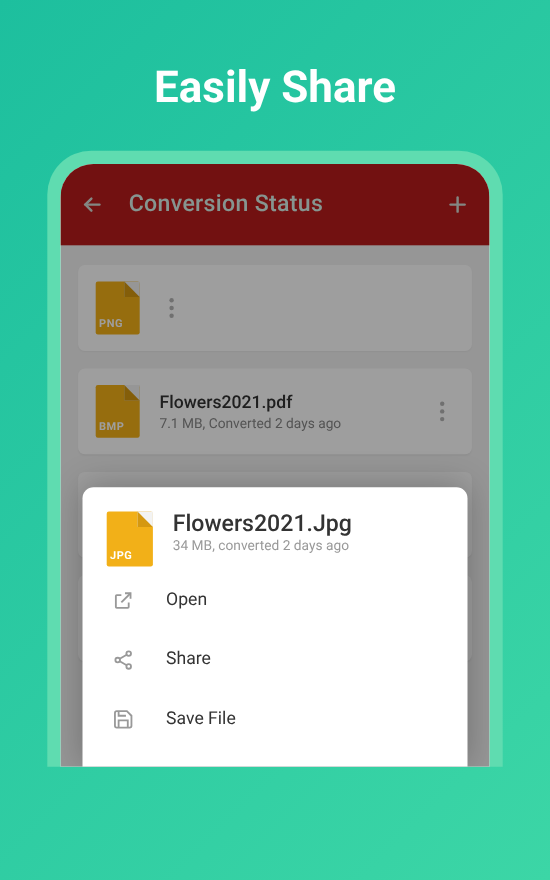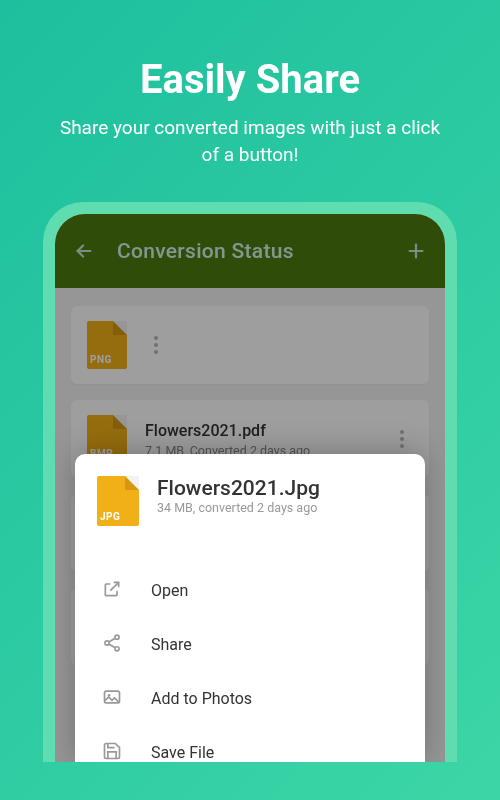--- a/index.html
+++ b/index.html
@@ -2,21 +2,21 @@
 <html><head>
 <meta charset="utf-8">
 <style>
 * { box-sizing: border-box; margin: 0; padding: 0; }
 body { width: 500px; height: 800px; overflow: hidden; font-family: -apple-system, BlinkMacSystemFont, "Segoe UI", Roboto, sans-serif; }
 .promo-bg { width: 100%; height: 100%; background: linear-gradient(135deg, #1dbf9e 0%, #3cd6a6 100%); display: flex; flex-direction: column; align-items: center; }
 .promo-title { color: #fff; font-size: 40px; font-weight: 700; margin-top: 56px; }
 .promo-subtitle { color: #fff; font-size: 19px; text-align: center; margin-top: 12px; line-height: 1.4; max-width: 400px; }
 .phone-wrap { margin-top: 34px; width: 414px; height: 560px; background: #5fdcb0; border-radius: 40px 40px 0 0; padding: 12px 12px 0 12px; position: relative; }
 .phone-screen { width: 100%; height: 100%; background: #f3f3f3; border-radius: 30px 30px 0 0; overflow: hidden; position: relative; }
-.app-bar { height: 74px; background: #4d7c0f; display: flex; align-items: center; padding: 0 18px; color: #d8f0e8; }
+.app-bar { height: 74px; background: #b91c1c; display: flex; align-items: center; padding: 0 18px; color: #d8f0e8; }
 .back-arrow { width: 22px; height: 22px; margin-right: 22px; opacity: 0.9; }
 .app-title { font-size: 21px; font-weight: 500; letter-spacing: 0.3px; flex: 1; }
 .plus-icon { width: 22px; height: 22px; opacity: 0.9; }
 .list { padding: 18px 16px; }
 .file-card { background: #fff; border-radius: 6px; box-shadow: 0 1px 2px rgba(0,0,0,0.05); height: 78px; display: flex; align-items: center; padding: 0 16px; margin-bottom: 16px; }
 .file-icon { width: 40px; height: 48px; position: relative; margin-right: 18px; flex-shrink: 0; }
 .file-icon-body { width: 100%; height: 100%; background: #f2b018; border-radius: 2px; position: relative; }
 .file-icon-body::before { content: ""; position: absolute; top: 0; right: 0; width: 14px; height: 14px; background: #f3f3f3; }
 .file-icon-body::after { content: ""; position: absolute; top: 0; right: 0; width: 0; height: 0; border-top: 14px solid transparent; border-left: 14px solid #d59810; }
 .file-icon-label { position: absolute; bottom: 4px; left: 3px; right: 16px; color: #fff; font-size: 10px; font-weight: 700; letter-spacing: 0.5px; }
@@ -25,31 +25,30 @@
 .file-meta { font-size: 12.5px; color: #888; }
 .kebab { width: 22px; display: flex; flex-direction: column; align-items: center; gap: 3px; flex-shrink: 0; }
 .kebab span { width: 4px; height: 4px; background: #b5b5b5; border-radius: 50%; }
 .overlay { position: absolute; inset: 0; background: rgba(0,0,0,0.38); pointer-events: none; }
 .sheet { position: absolute; left: 20px; right: 20px; bottom: 0; background: #fff; border-radius: 10px 10px 0 0; box-shadow: 0 -2px 30px rgba(0,0,0,0.25); padding: 22px 0 0 0; }
 .sheet-header { display: flex; align-items: flex-start; padding: 0 22px 20px 22px; }
 .sheet-icon { width: 42px; height: 50px; position: relative; margin-right: 18px; }
 .sheet-name { font-size: 21px; font-weight: 500; color: #333; margin-bottom: 0; }
 .sheet-meta { font-size: 12.5px; color: #999; }
 .sheet-items { }
-.sheet-item { display: flex; align-items: flex-end; height: 54px; padding: 0 26px; }
+.sheet-item { display: flex; align-items: flex-start; height: 54px; padding: 0 26px; }
 .sheet-item-icon { width: 22px; height: 22px; margin-right: 28px; color: #999; display: flex; align-items: center; justify-content: center; flex-shrink: 0; }
 .sheet-item-label { font-size: 16px; color: #333; }
 svg { display: block; }
 </style>
 </head>
 <body>
 
 <div class="promo-bg">
   <div class="promo-title">Easily Share</div>
-  <div class="promo-subtitle">Share your converted images with just a click of a button!</div>
 
   <div class="phone-wrap">
     <div class="phone-screen">
 
       <div class="app-bar">
         <span class="back-arrow">
           <svg viewBox="0 0 24 24" fill="none" stroke="currentColor" stroke-width="2.4" stroke-linecap="round">
               <line x1="19" y1="12" x2="5" y2="12"></line>
               <polyline points="11 18 5 12 11 6"></polyline>
             </svg>
@@ -141,30 +140,20 @@
                   <circle cx="18" cy="19" r="2.5"></circle>
                   <line x1="8.2" y1="10.7" x2="15.8" y2="6.3"></line>
                   <line x1="8.2" y1="13.3" x2="15.8" y2="17.7"></line>
                 </svg>
             </span>
             <span class="sheet-item-label">Share</span>
           </div>
           <div class="sheet-item">
             <span class="sheet-item-icon">
               <svg viewBox="0 0 24 24" width="20" height="20" fill="none" stroke="currentColor" stroke-width="2">
-                  <rect x="3" y="5" width="18" height="14" rx="2"></rect>
-                  <circle cx="8.5" cy="10" r="1.5" fill="currentColor" stroke="none"></circle>
-                  <path d="M3 17l5-5 4 4 3-3 6 6"></path>
-                </svg>
-            </span>
-            <span class="sheet-item-label">Add to Photos</span>
-          </div>
-          <div class="sheet-item">
-            <span class="sheet-item-icon">
-              <svg viewBox="0 0 24 24" width="20" height="20" fill="none" stroke="currentColor" stroke-width="2">
                   <path d="M19 21H5a2 2 0 0 1-2-2V5a2 2 0 0 1 2-2h11l5 5v11a2 2 0 0 1-2 2z"></path>
                   <polyline points="17 21 17 13 7 13 7 21"></polyline>
                   <polyline points="7 3 7 8 15 8"></polyline>
                 </svg>
             </span>
             <span class="sheet-item-label">Save File</span>
           </div>
         </div>
       </div>
 

